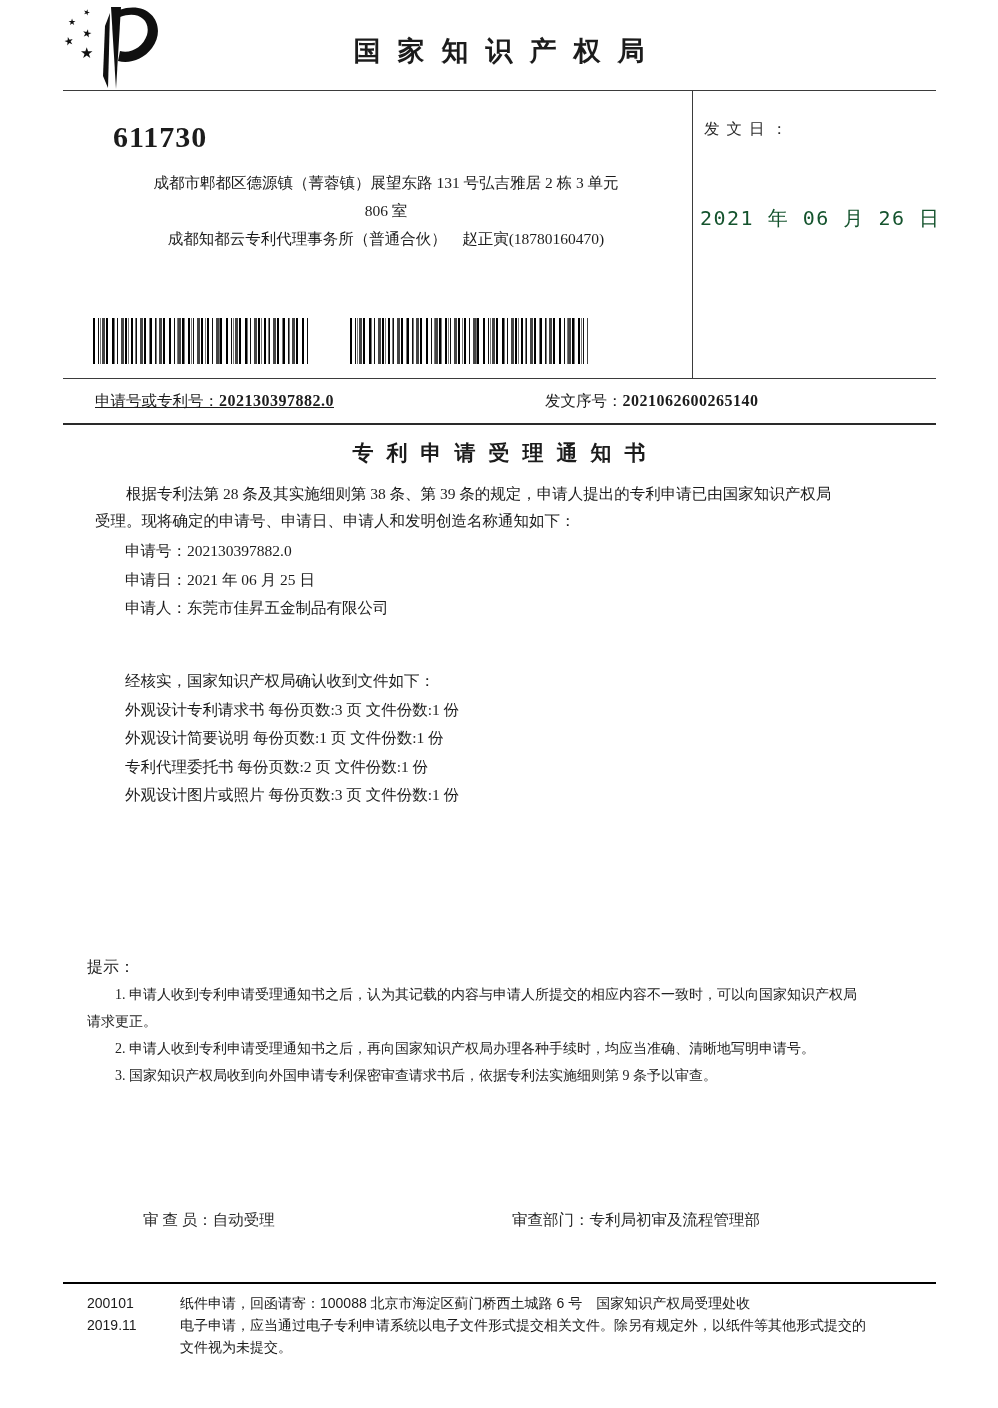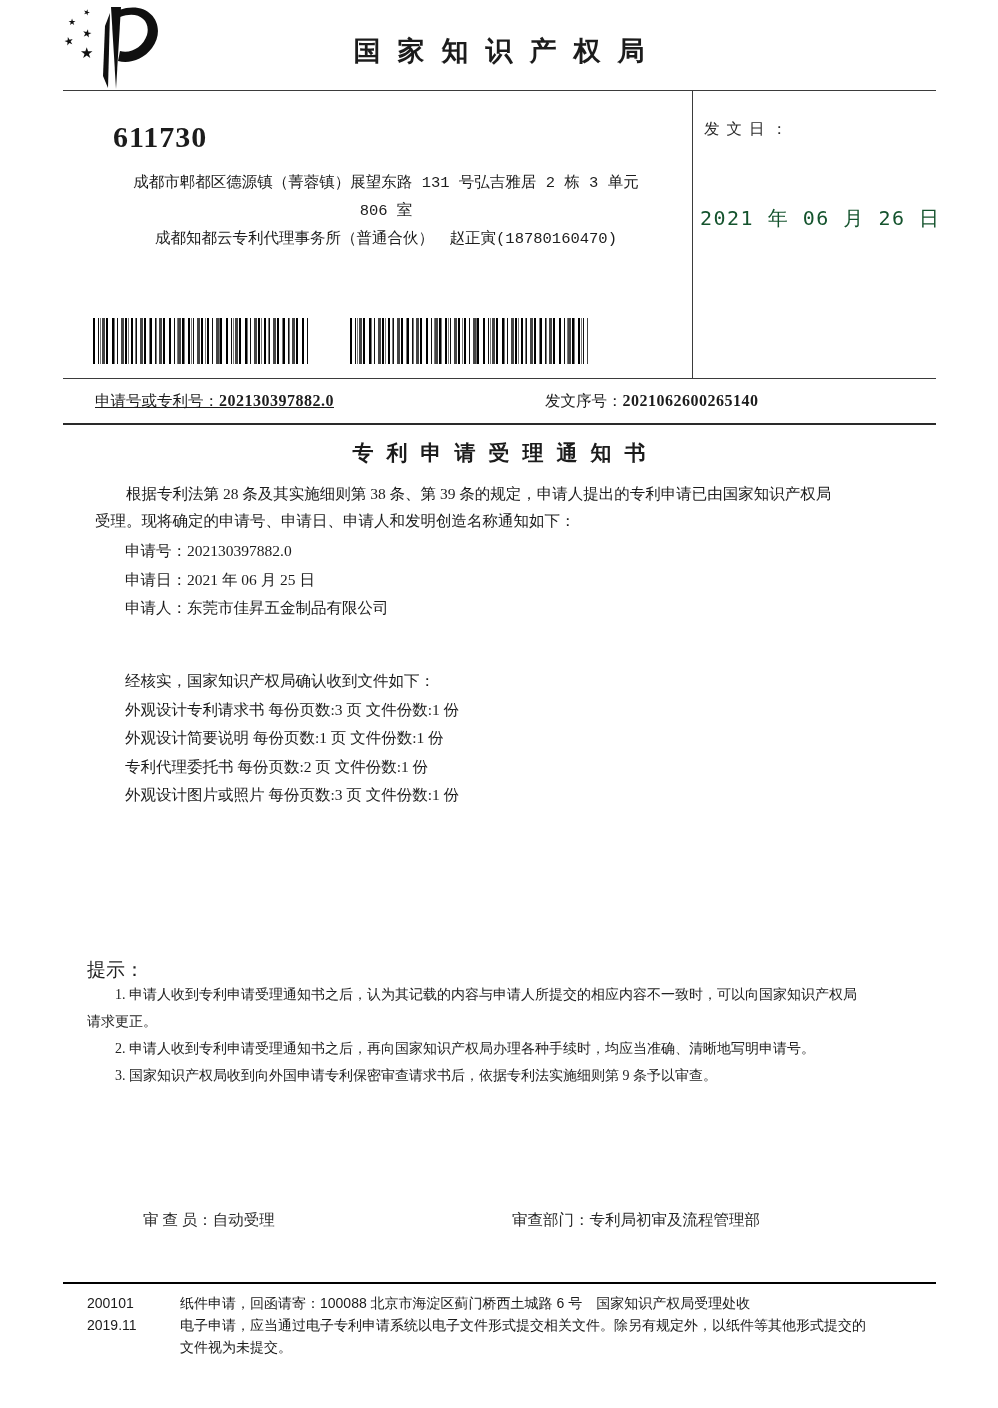--- a/index.html
+++ b/index.html
@@ -19,21 +19,21 @@
     box-sizing:border-box;
   }
   .rule{background:#3b3b3b;}
   .rule-header{left:63px;top:90px;width:873px;height:1px;}
   .rule-vert{left:692px;top:90px;width:1px;height:289px;}
   .rule-boxbottom{left:63px;top:378px;width:873px;height:1px;}
   .rule-mid{left:63px;top:423px;width:873px;height:2px;background:#2a2a2a;}
   .rule-footer{left:63px;top:1282px;width:873px;height:2px;background:#000;}
   
   .notice-code{left:113px;top:120px;font-size:30px;font-weight:700;letter-spacing:1px;}
-  .address-block{left:97px;top:169px;width:578px;text-align:center;font-size:15.5px;line-height:28px;font-family:Liberation Mono, monospace;}
+  .address-block{left:97px;top:169px;width:578px;text-align:center;font-size:15.5px;line-height:28px;}
   
   .issue-label{left:704px;top:119px;font-size:15.5px;letter-spacing:7px;color:#2a2a2a;text-align:right;}
   .issue-date{
     left:700px;top:205px;font-size:20px;letter-spacing:1.5px;
     font-family:"DejaVu Sans Mono","DejaVu Sans",monospace;color:#14532d;
   }
   
   .barcode{top:318px;height:46px;background-color:#fff;
     background-image:
       repeating-linear-gradient(90deg,#000 0 2px,rgba(0,0,0,0) 2px 5px,#111 5px 6px,rgba(0,0,0,0) 6px 9px,#444 9px 12px,rgba(0,0,0,0) 12px 13px,#000 13px 15px,rgba(0,0,0,0) 15px 19px),
@@ -50,21 +50,21 @@
   .doc-title{
     left:0;top:439px;width:998px;text-align:center;
     font-size:21px;font-weight:600;letter-spacing:13px;padding-left:13px;
     box-sizing:border-box;
   }
   .intro{left:95px;top:480px;width:845px;font-size:15.5px;line-height:27px;}
   .indent{text-indent:2em;}
   .fields{left:125px;top:537px;font-size:15.5px;line-height:28.5px;}
   .received{left:125px;top:667px;font-size:15.5px;line-height:28.5px;}
   
-  .notes-label{left:87px;top:957px;font-size:19px;color:#222;}
+  .notes-label{left:87px;top:957px;font-size:16px;color:#222;}
   .notes{left:87px;top:981px;width:860px;font-size:14px;line-height:27px;color:#222;}
   
   .signoff{top:1210px;font-size:15.5px;color:#2a2a2a;}
   .signoff-examiner{left:143px;}
   .signoff-dept{left:512px;}
   
   .footer{font-family:"Liberation Sans","DejaVu Sans",sans-serif;font-size:14px;line-height:22px;color:#1a1a1a;}
   .footer-codes{left:87px;top:1292px;}
   .footer-text{left:180px;top:1292px;width:760px;}
 </style>

